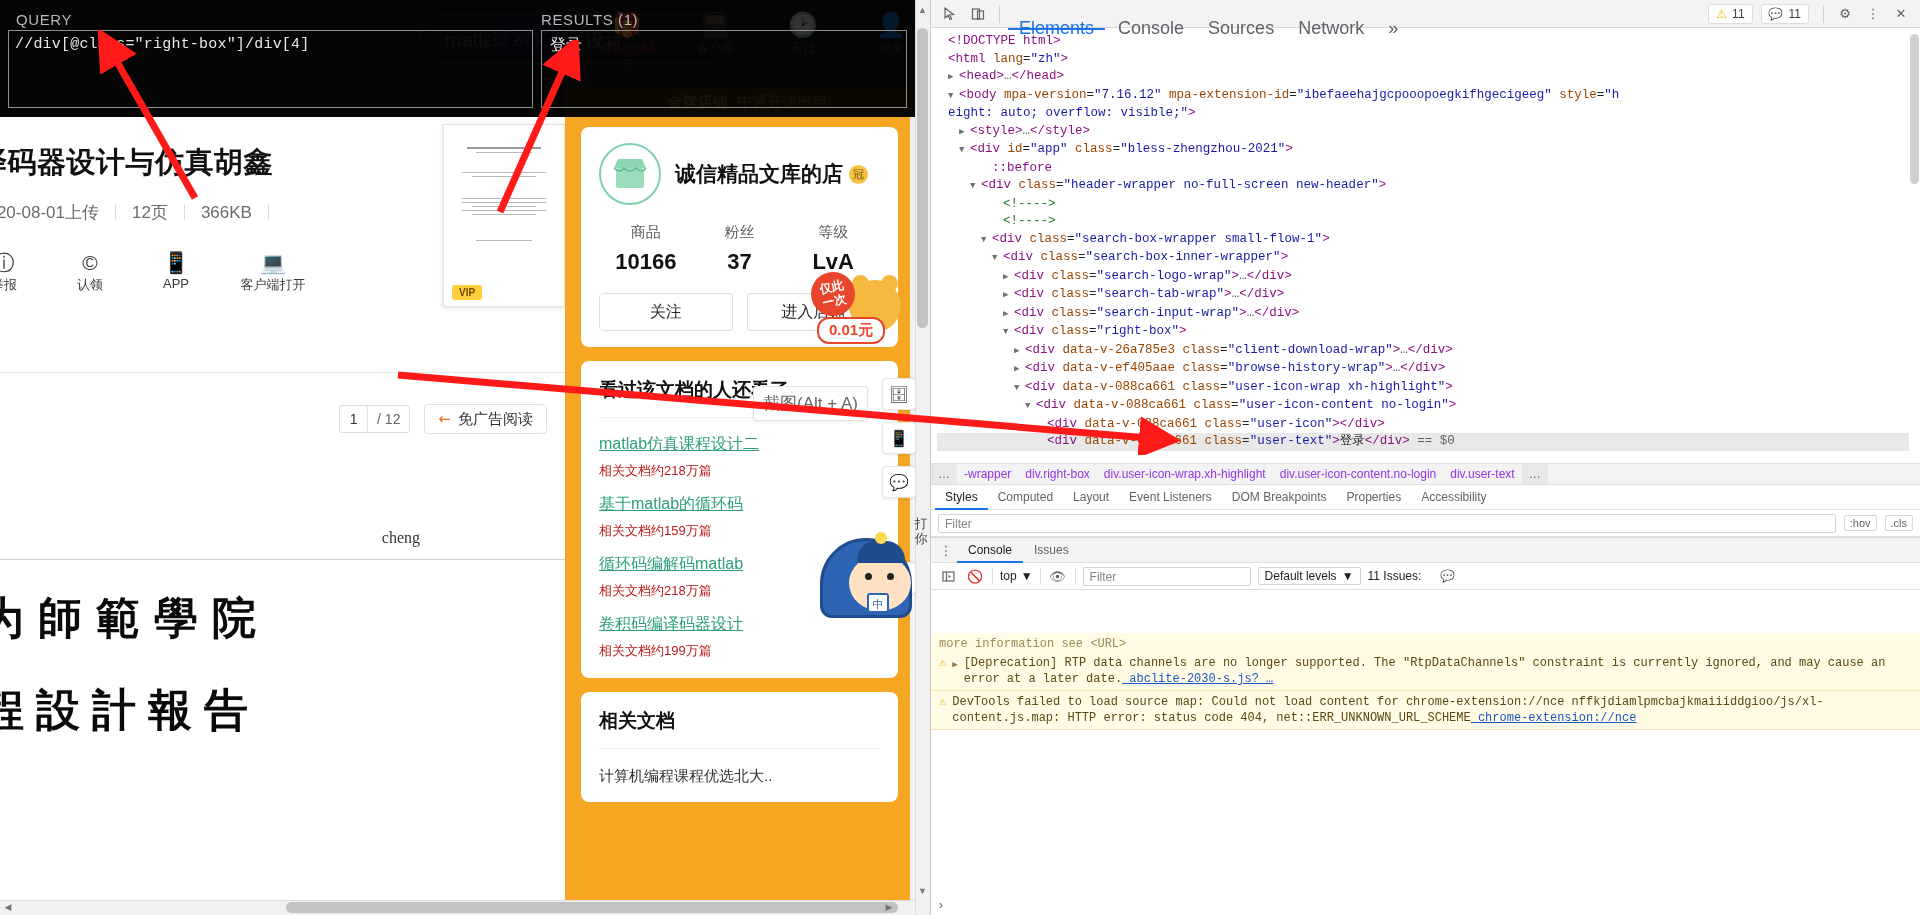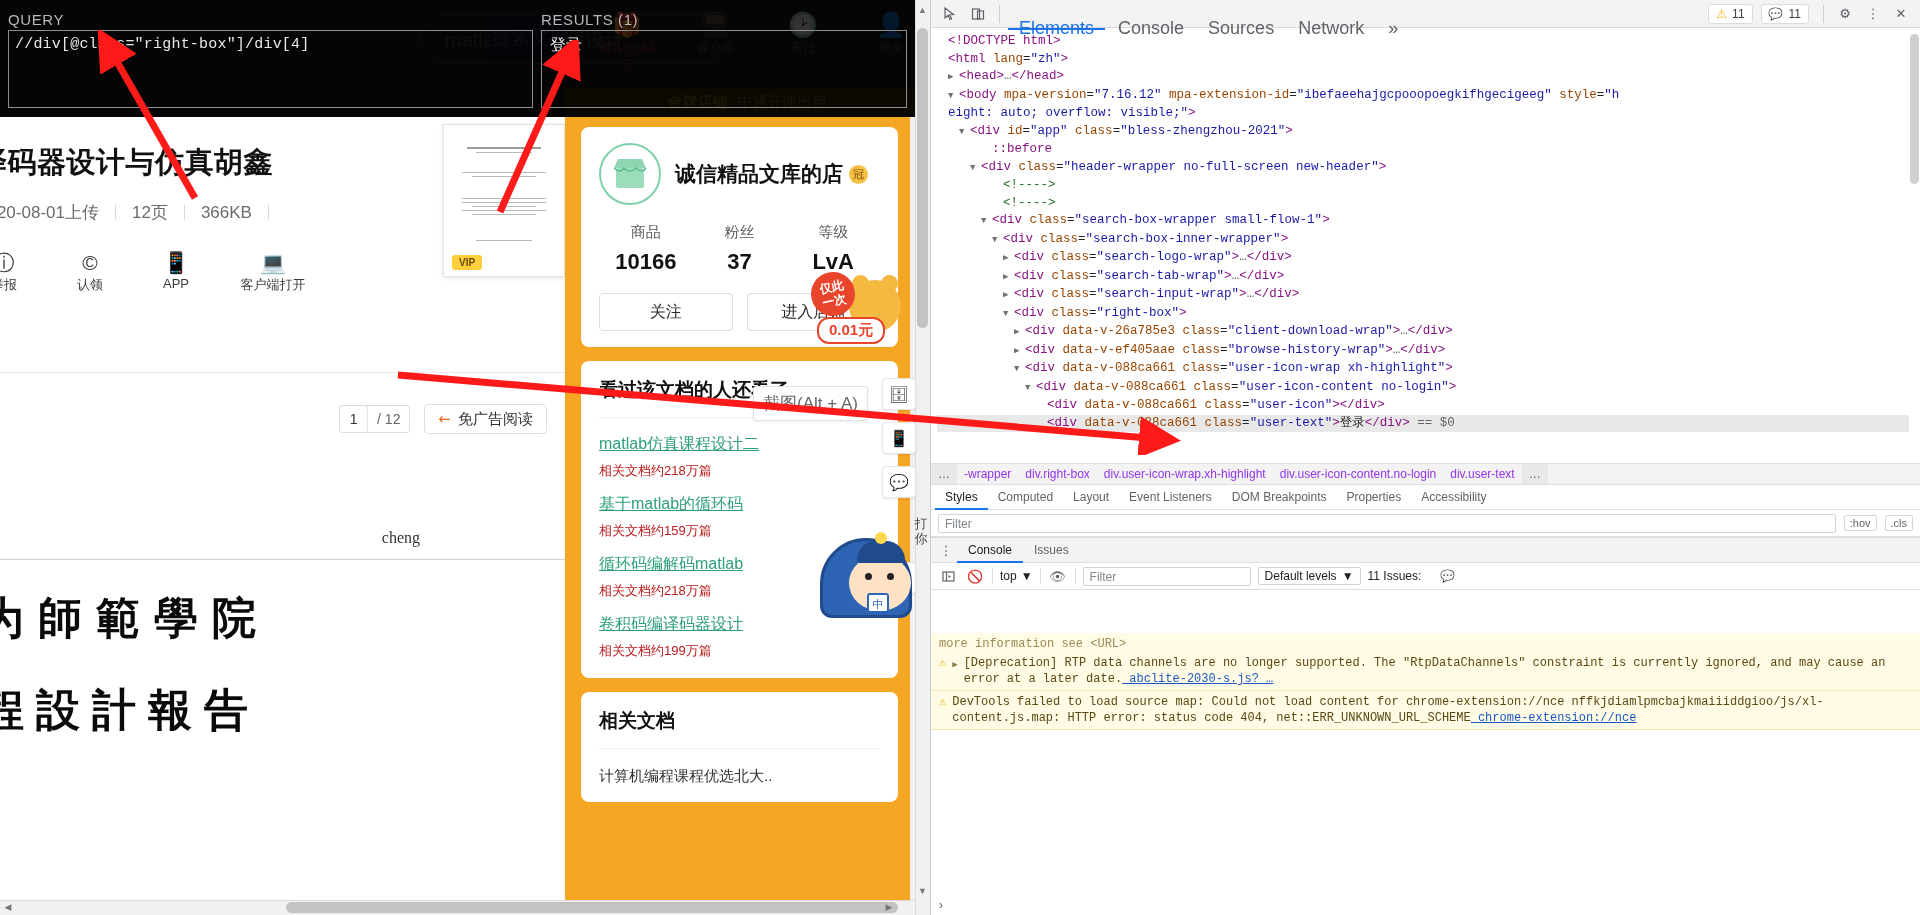--- a/index.html
+++ b/index.html
@@ -69,21 +69,21 @@
   .doc-actions {
     margin-top: 26px; margin-left: -22px; display: flex; gap: 34px; align-items: flex-start;
   }
   .doc-act { text-align: center; width: 52px; color: #3b3b3b; font-size: 13px; }
   .doc-act .glyph { display: block; height: 26px; line-height: 26px; font-size: 21px; color: #3b3b3b; }
   .doc-act.wide { width: 74px; }
   .doc-divider { position: absolute; left: -22px; top: 255px; width: 587px; height: 1px; background: #e8e8e8; }
 
   
   .doc-thumb {
-    position: absolute; right: 0px; top: 7px; width: 122px; height: 153px;
+    position: absolute; right: 0px; top: 7px; width: 122px; height: 183px;
     background: #fff; border: 1px solid #e3e3e3; box-shadow: 0 1px 5px rgba(0,0,0,.12);
     overflow: hidden;
   }
   .tline { background: #b9b9b9; height: 1px; margin: 0 auto 3px; }
   .tline.t1 { width: 62%; height: 2px; background: #9a9a9a; margin-top: 22px; }
   .tline.t2 { width: 46%; }
   .tline.s  { width: 70%; }
   .tline.s2 { width: 54%; }
   .thumb-vip {
     position: absolute; left: 8px; bottom: 6px;
@@ -257,21 +257,21 @@
     background: #c3c3c3; border-radius: 6px;
   }
   .hscroll-arrow { position: absolute; bottom: 1px; width: 12px; height: 12px; color: #777; font-size: 9px; text-align: center; }
 
   
   .xp-overlay {
     position: absolute; left: 0; top: 0; width: 915px; height: 117px;
     background: rgba(0,0,0,.80); z-index: 20;
   }
   .xp-label {
-    position: absolute; left: 8px; top: 11px; font-size: 15px; color: #b9b9b9;
+    position: absolute; left: 16px; top: 11px; font-size: 15px; color: #b9b9b9;
     letter-spacing: .6px;
   }
   .xp-res-label {
     position: absolute; left: 541px; top: 11px; font-size: 15px; color: #b9b9b9; letter-spacing: .6px;
   }
   .xp-input {
     position: absolute; left: 8px; top: 30px; width: 525px; height: 78px;
     border: 1px solid #8e8e8e; background: transparent;
     color: #e8e8e8; font-family: "Liberation Mono","DejaVu Sans Mono",monospace;
     font-size: 15px; padding: 5px 6px; letter-spacing: .2px;
@@ -670,20 +670,21 @@
     <div class="dt-icobtn">⋮</div>
     <div class="dt-icobtn">✕</div>
   </div>
 
   <div class="dom-tree" id="dom-tree">
       <div class="dom-line" style="padding-left: 0px;"><span class="tri none"></span><span class="pk">&lt;!DOCTYPE html&gt;</span></div>
       <div class="dom-line" style="padding-left: 0px;"><span class="tri none"></span><span class="pk">&lt;</span><span class="tg">html</span> <span class="at">lang</span>=<span class="av">"zh"</span><span class="pk">&gt;</span></div>
       <div class="dom-line" style="padding-left: 11px;"><span class="tri closed"></span><span class="pk">&lt;</span><span class="tg">head</span><span class="pk">&gt;</span><span class="dt-dim">…</span><span class="pk">&lt;/</span><span class="tg">head</span><span class="pk">&gt;</span></div>
       <div class="dom-line" style="padding-left: 11px;"><span class="tri open"></span><span class="pk">&lt;</span><span class="tg">body</span> <span class="at">mpa-version</span>=<span class="av">"7.16.12"</span> <span class="at">mpa-extension-id</span>=<span class="av">"ibefaeehajgcpooopoegkifhgecigeeg"</span> <span class="at">style</span>=<span class="av">"h</span></div>
       <div class="dom-line" style="padding-left: 0px;"><span class="tri none"></span><span class="av">eight: auto; overflow: visible;"</span><span class="pk">&gt;</span></div>
+      <div class="dom-line" style="padding-left: 22px;"><span class="tri closed"></span><span class="pk">&lt;</span><span class="tg">style</span><span class="pk">&gt;</span><span class="dt-dim">…</span><span class="pk">&lt;/</span><span class="tg">style</span><span class="pk">&gt;</span></div>
       <div class="dom-line" style="padding-left: 22px;"><span class="tri open"></span><span class="pk">&lt;</span><span class="tg">div</span> <span class="at">id</span>=<span class="av">"app"</span> <span class="at">class</span>=<span class="av">"bless-zhengzhou-2021"</span><span class="pk">&gt;</span></div>
       <div class="dom-line" style="padding-left: 44px;"><span class="tri none"></span><span class="pseudo">::before</span></div>
       <div class="dom-line" style="padding-left: 33px;"><span class="tri open"></span><span class="pk">&lt;</span><span class="tg">div</span> <span class="at">class</span>=<span class="av">"header-wrapper no-full-screen new-header"</span><span class="pk">&gt;</span></div>
       <div class="dom-line" style="padding-left: 55px;"><span class="tri none"></span><span class="cm">&lt;!----&gt;</span></div>
       <div class="dom-line" style="padding-left: 55px;"><span class="tri none"></span><span class="cm">&lt;!----&gt;</span></div>
       <div class="dom-line" style="padding-left: 44px;"><span class="tri open"></span><span class="pk">&lt;</span><span class="tg">div</span> <span class="at">class</span>=<span class="av">"search-box-wrapper small-flow-1"</span><span class="pk">&gt;</span></div>
       <div class="dom-line" style="padding-left: 55px;"><span class="tri open"></span><span class="pk">&lt;</span><span class="tg">div</span> <span class="at">class</span>=<span class="av">"search-box-inner-wrapper"</span><span class="pk">&gt;</span></div>
       <div class="dom-line" style="padding-left: 66px;"><span class="tri closed"></span><span class="pk">&lt;</span><span class="tg">div</span> <span class="at">class</span>=<span class="av">"search-logo-wrap"</span><span class="pk">&gt;</span><span class="dt-dim">…</span><span class="pk">&lt;/</span><span class="tg">div</span><span class="pk">&gt;</span></div>
       <div class="dom-line" style="padding-left: 66px;"><span class="tri closed"></span><span class="pk">&lt;</span><span class="tg">div</span> <span class="at">class</span>=<span class="av">"search-tab-wrap"</span><span class="pk">&gt;</span><span class="dt-dim">…</span><span class="pk">&lt;/</span><span class="tg">div</span><span class="pk">&gt;</span></div>
       <div class="dom-line" style="padding-left: 66px;"><span class="tri closed"></span><span class="pk">&lt;</span><span class="tg">div</span> <span class="at">class</span>=<span class="av">"search-input-wrap"</span><span class="pk">&gt;</span><span class="dt-dim">…</span><span class="pk">&lt;/</span><span class="tg">div</span><span class="pk">&gt;</span></div>

